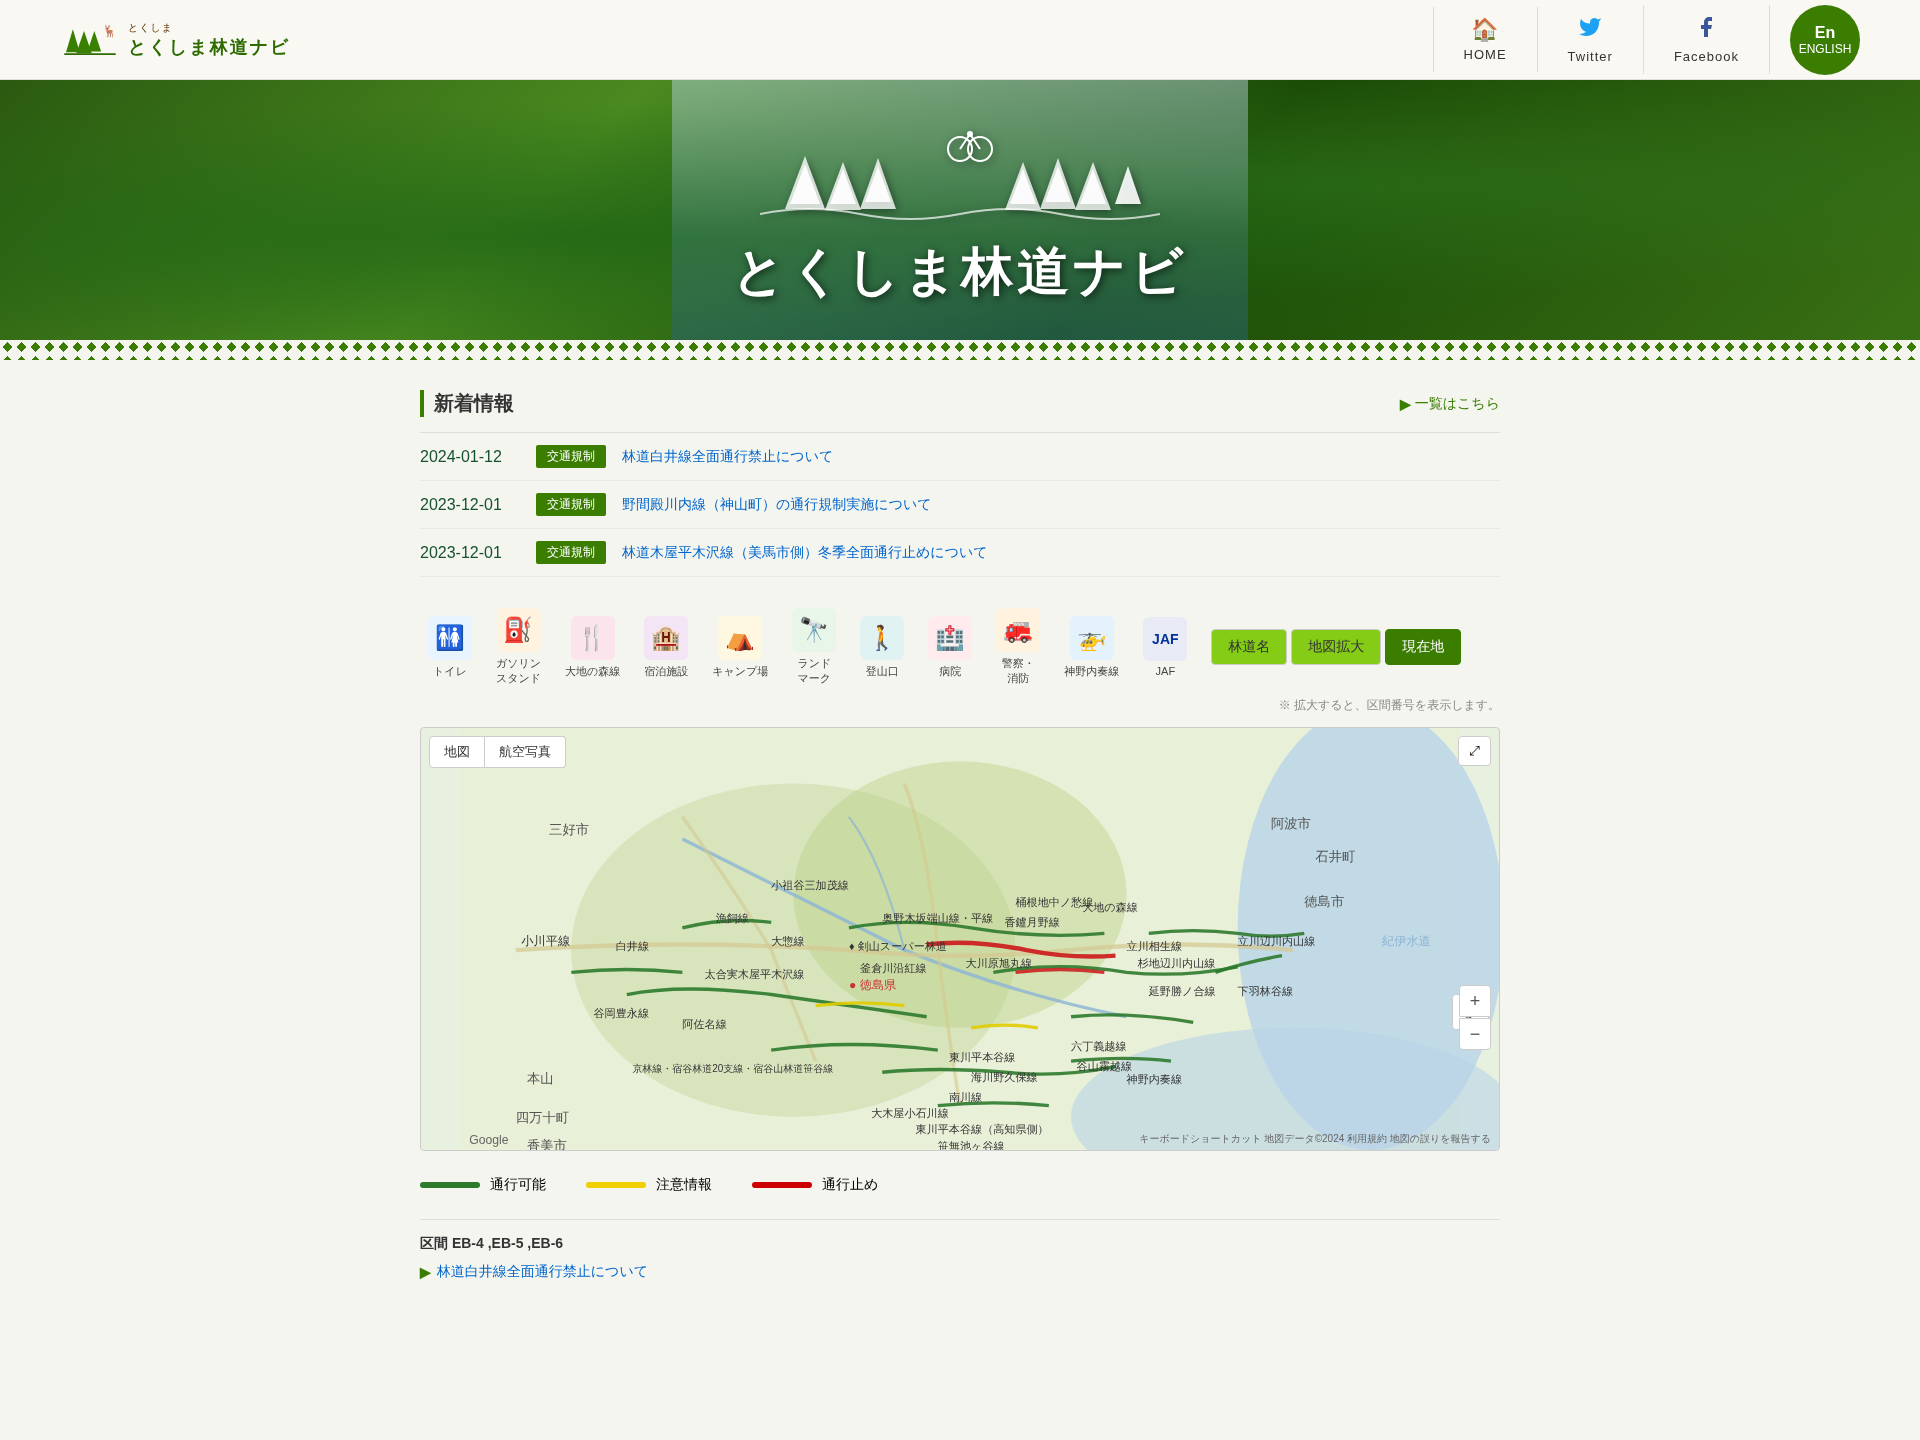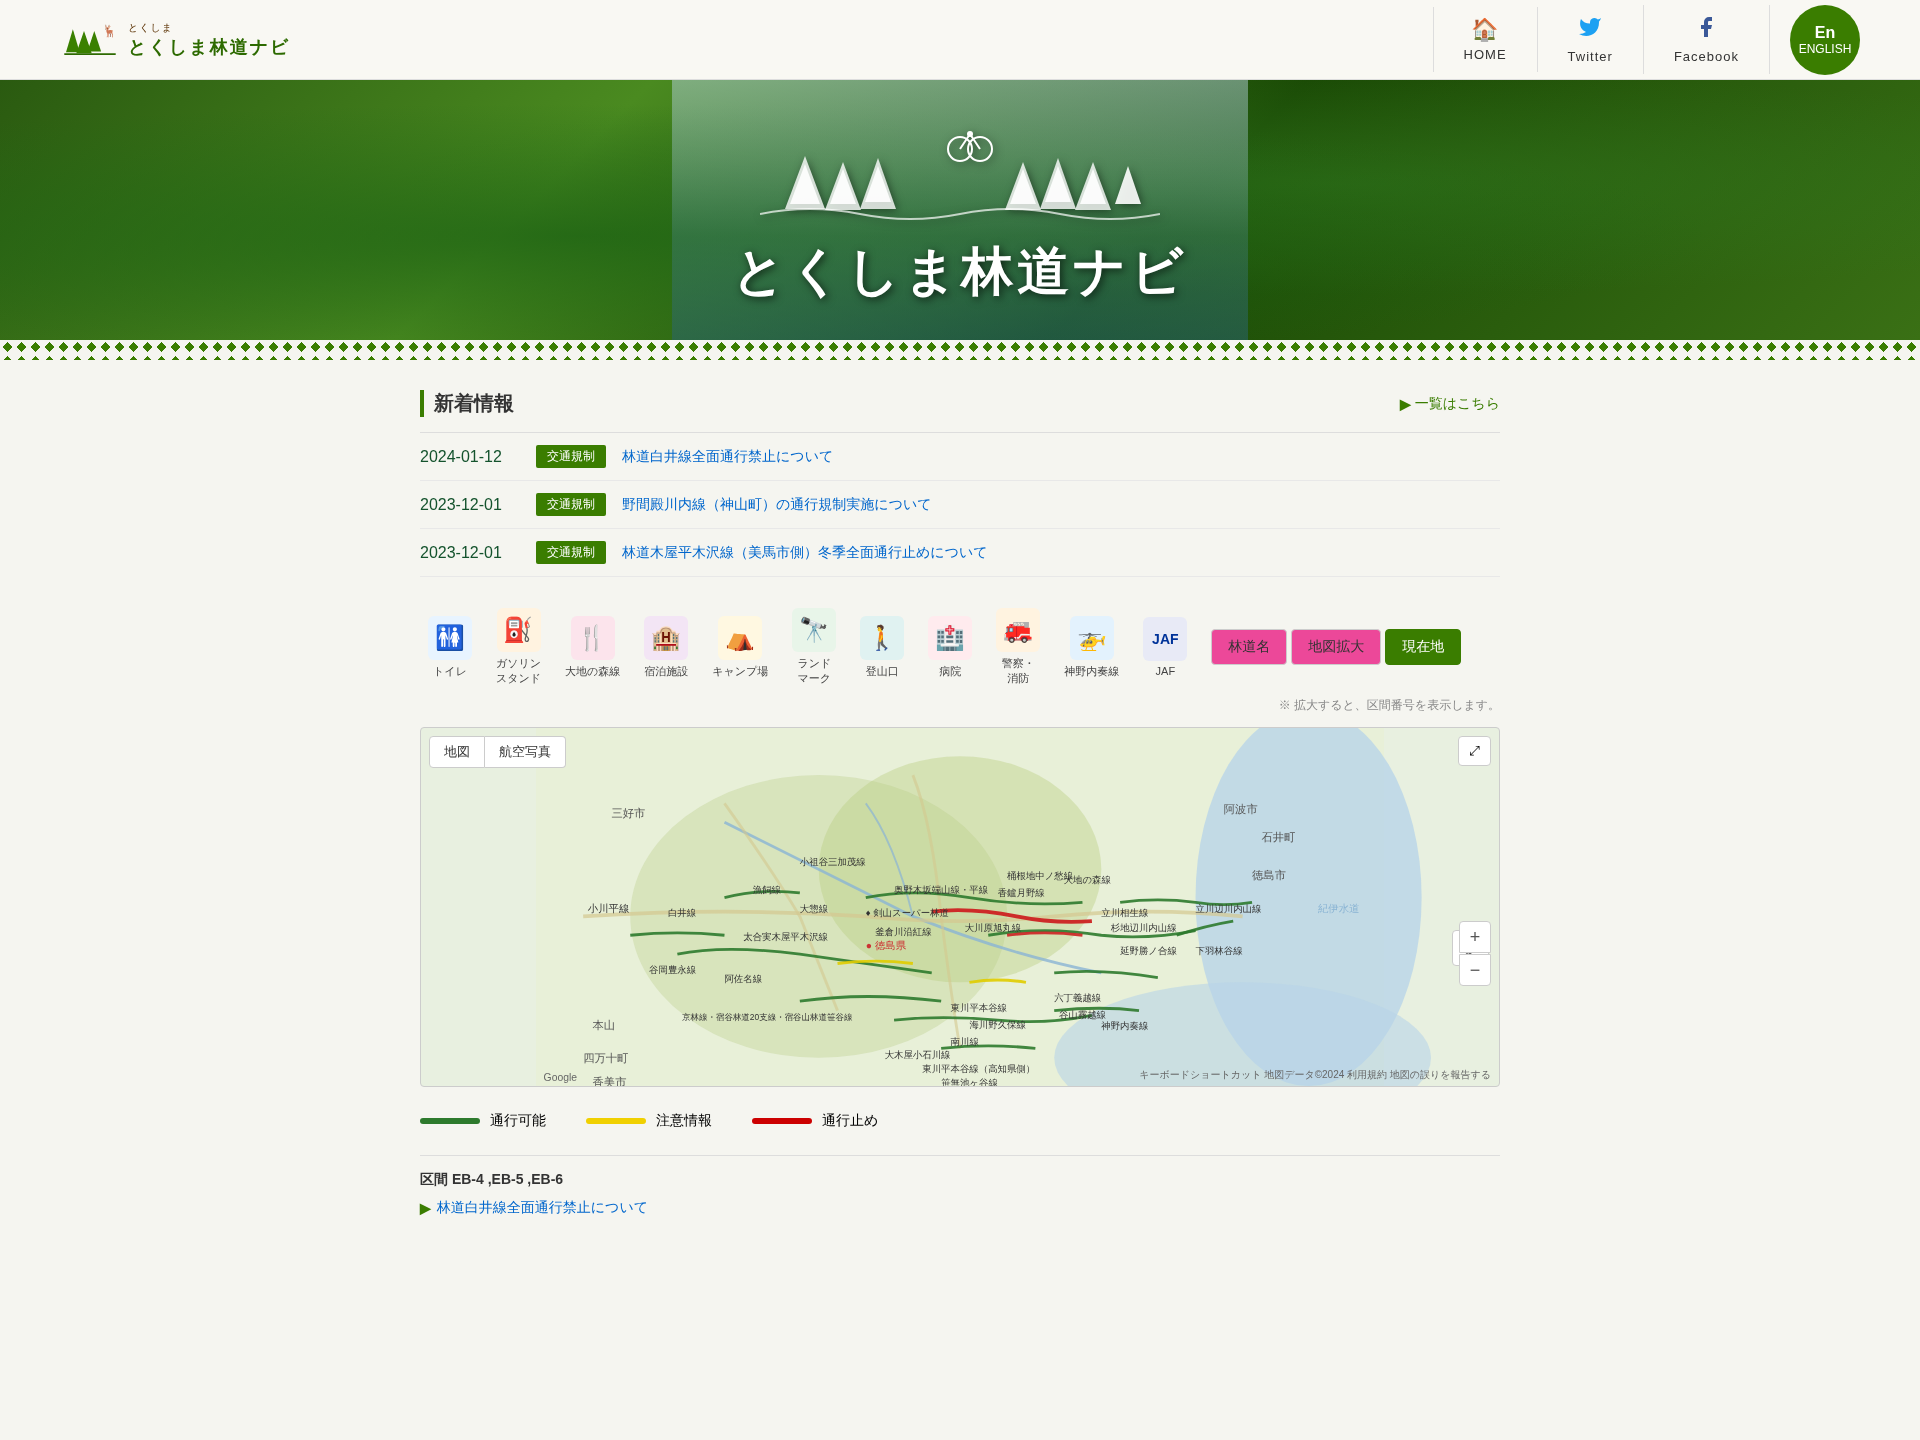--- a/index.html
+++ b/index.html
@@ -187,37 +187,37 @@
       border-radius: 6px;
       display: flex;
       align-items: center;
       justify-content: center;
       font-size: 24px;
     }
     .filter-icon-label { font-size: 11px; color: #444; text-align: center; }
     .filter-text-btn {
       padding: 8px 16px;
       border: 1px solid #ccc;
-      background: #ec4899;
+      background: #84cc16;
       border-radius: 4px;
       cursor: pointer;
       font-size: 14px;
       color: #333;
     }
     .filter-text-btn.active {
       background: #3a7d00;
       color: white;
       border-color: #3a7d00;
     }
     .filter-note { font-size: 12px; color: #888; text-align: right; margin-bottom: 13px; }
 
     
     .map-container {
       width: 100%;
-      height: 360px;
+      height: 424px;
       border: 1px solid #ccc;
       border-radius: 4px;
       overflow: hidden;
       position: relative;
       background: #e8f0e0;
     }
     .map-tabs {
       position: absolute;
       top: 8px;
       left: 8px;

